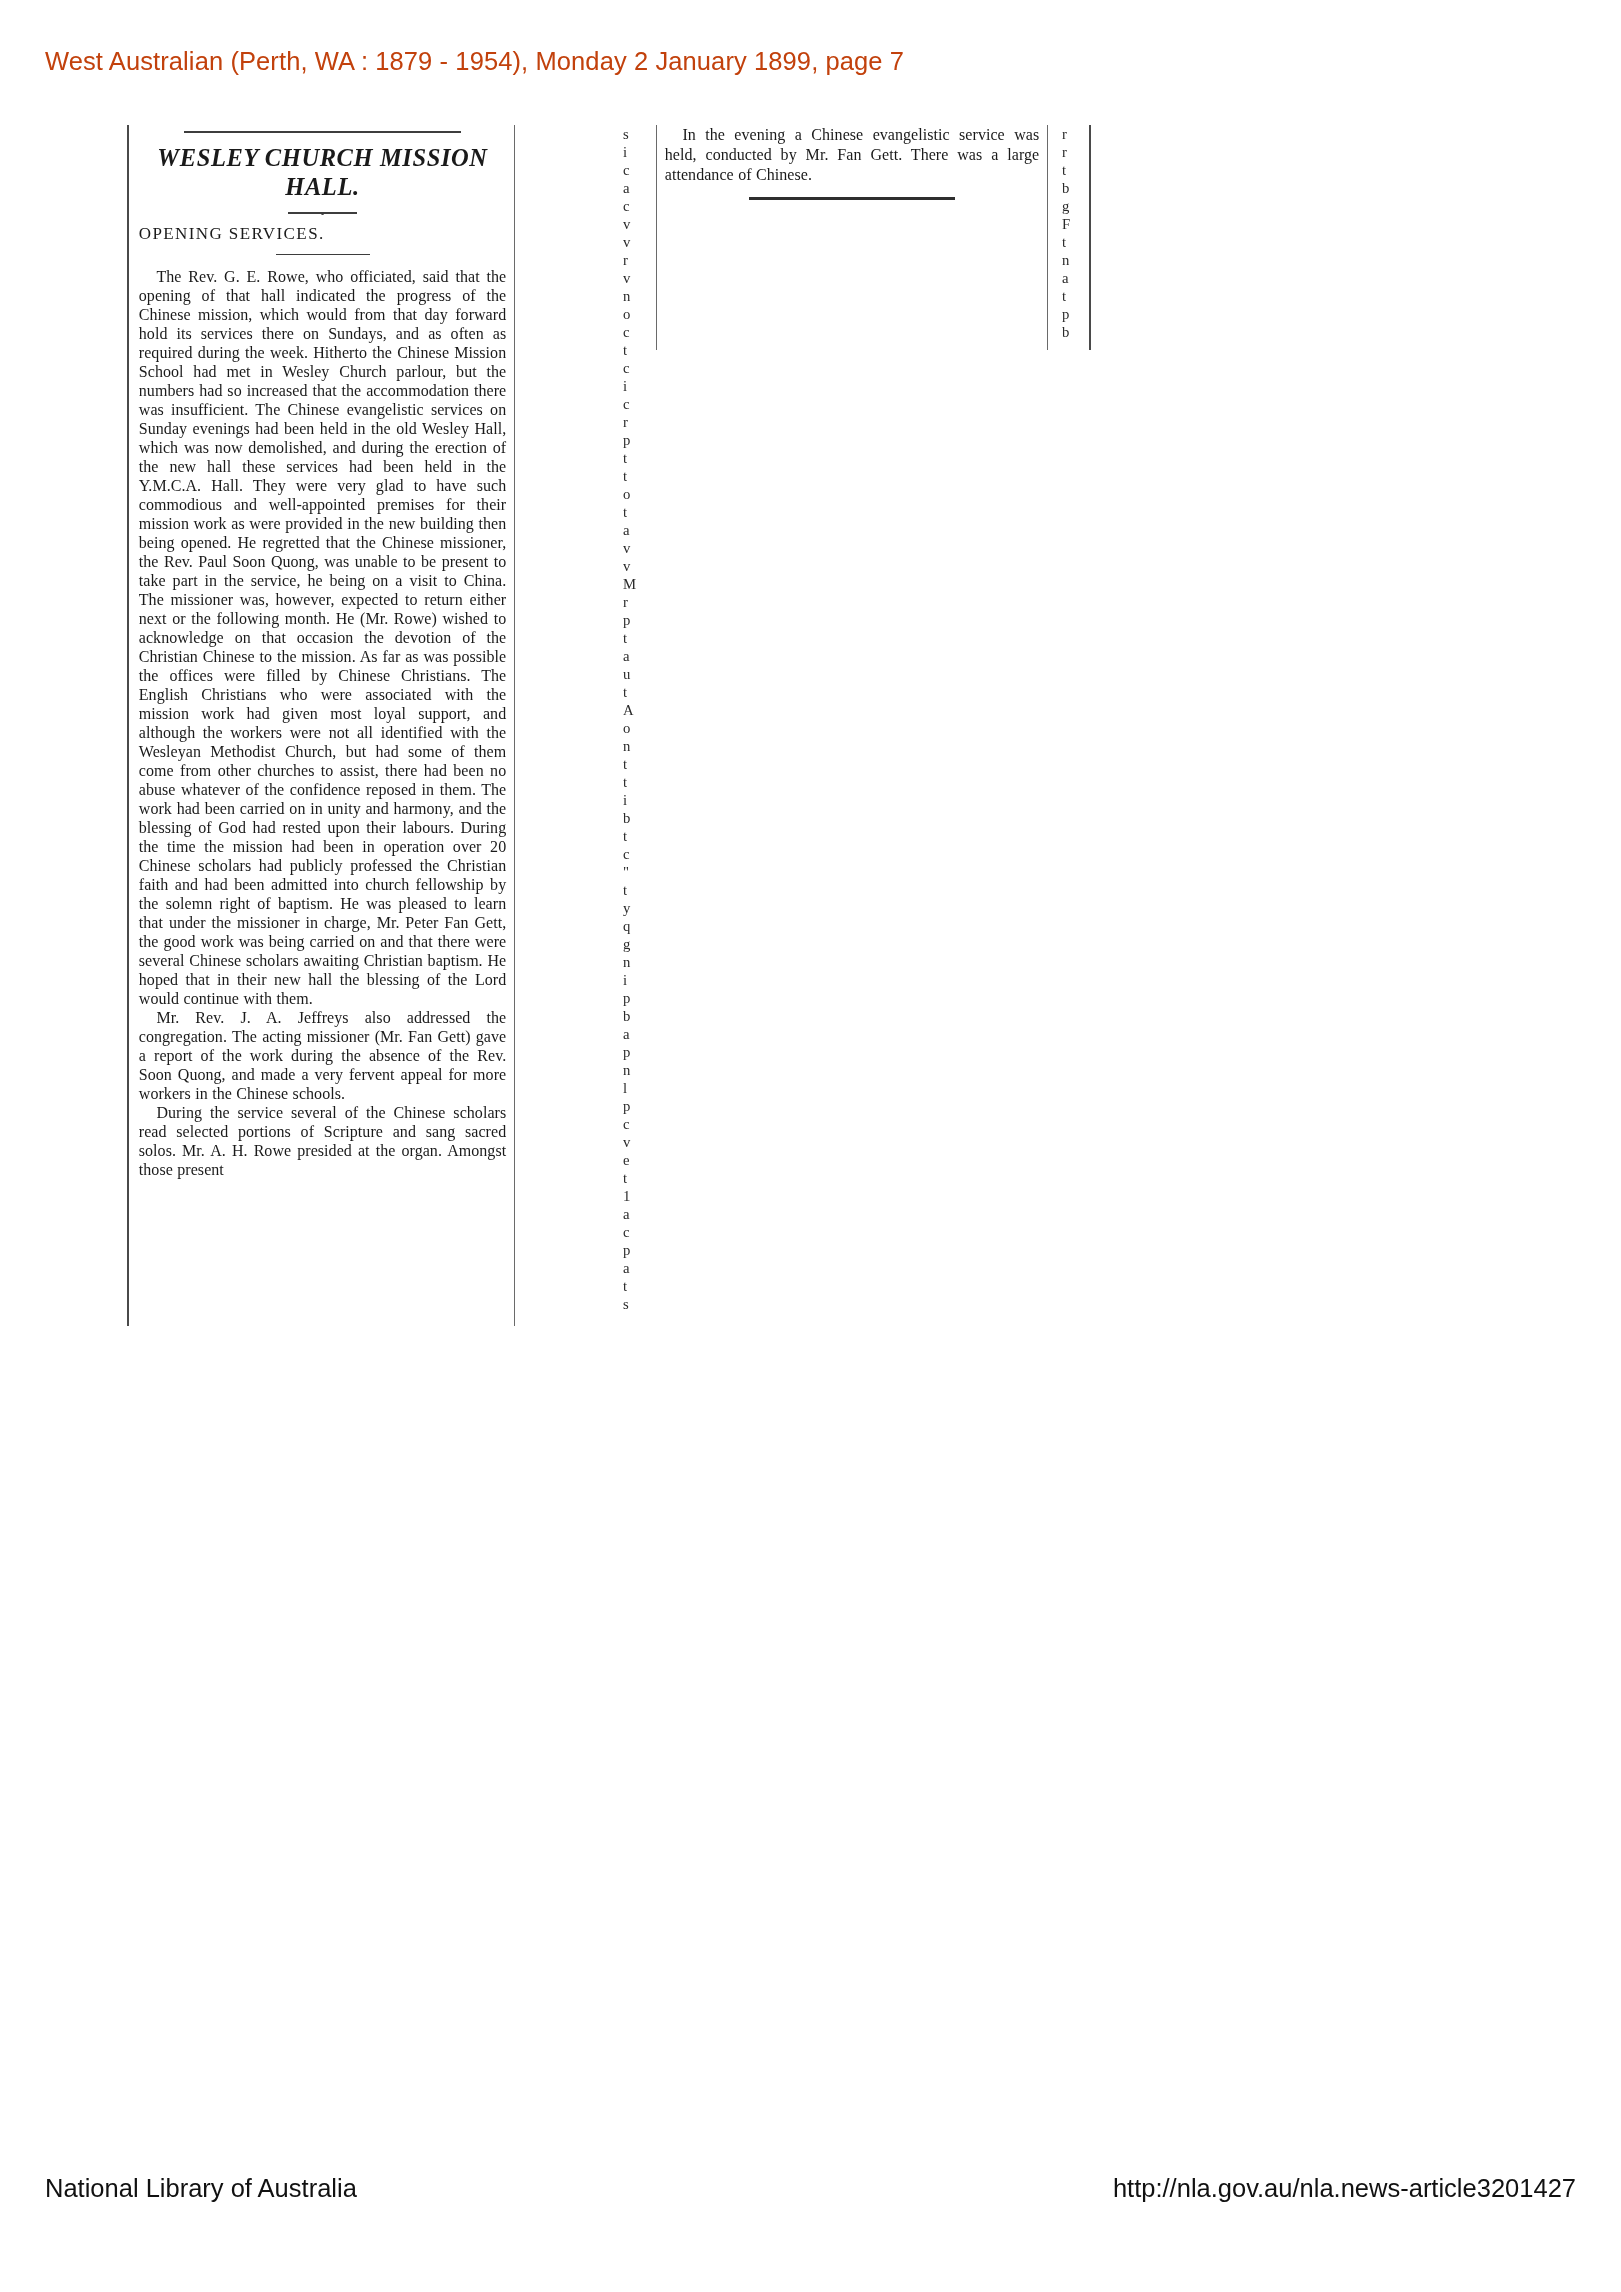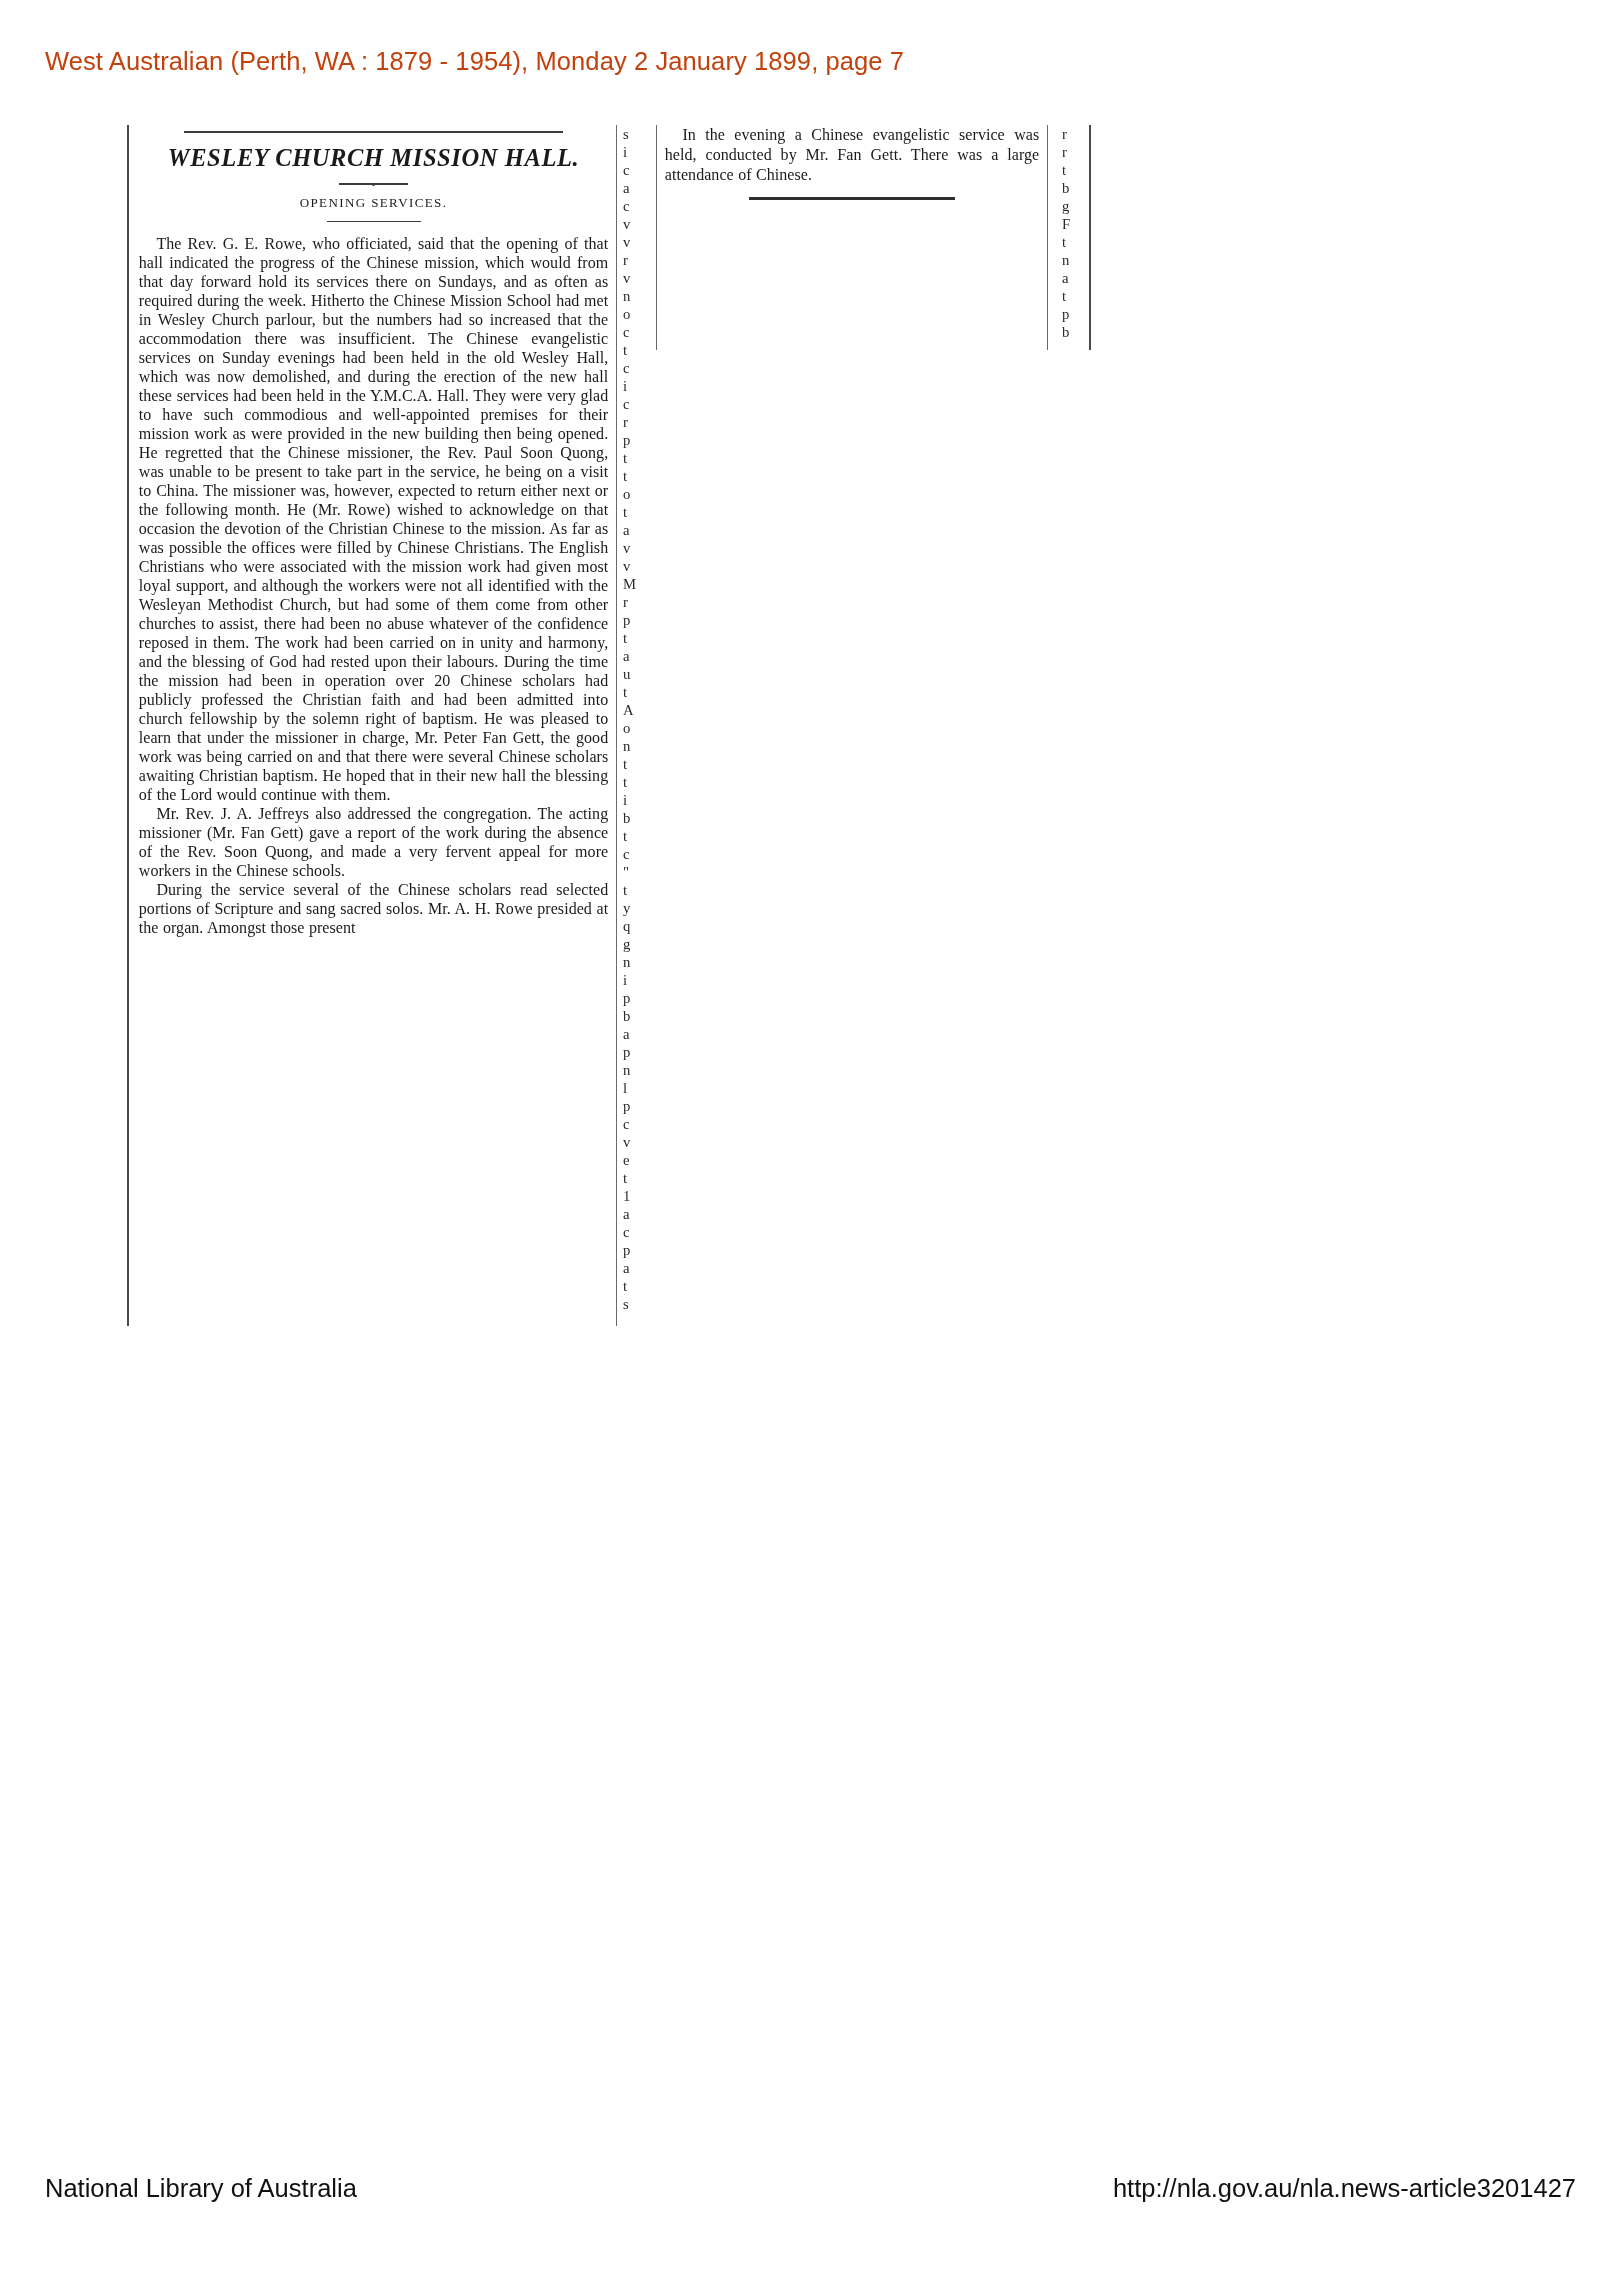--- a/index.html
+++ b/index.html
@@ -51,21 +51,21 @@
   .col {
     position: absolute;
     top: 0;
     font-family: "Liberation Serif", serif;
     color: #1a1a1a;
   }
 
   
   .col-main {
     left: 0;
-    width: 490px;
+    width: 388px;
     border-left: 2px solid #4a4a4a;
     border-right: 1px solid #6a6a6a;
     padding: 0 7.8px 0 9.8px;
     box-sizing: border-box;
     height: 1201px;
   }
   
   .col-sliver {
     left: 490px;
     width: 31px;
@@ -134,23 +134,23 @@
     position: absolute;
     left: 50%;
     top: -2.9px;
     width: 3.9px;
     height: 3.9px;
     background: #3d3d3d;
     transform: translateX(-50%);
     border-radius: 50%;
   }
   .subhead {
-    text-align: center;
-    font-family: "Liberation Serif", serif;
-    font-size: 13px;
+    text-align: left;
+    font-family: "Liberation Serif", serif;
+    font-size: 17px;
     letter-spacing: 1.4px;
     margin: 3.9px 0 2px 0;
   }
   .rule-sub {
     width: 94px;
     border-top: 1px solid #3d3d3d;
     margin: 9.8px auto 11.8px auto;
   }
   .body-text p {
     margin: 0 0 0 0;

